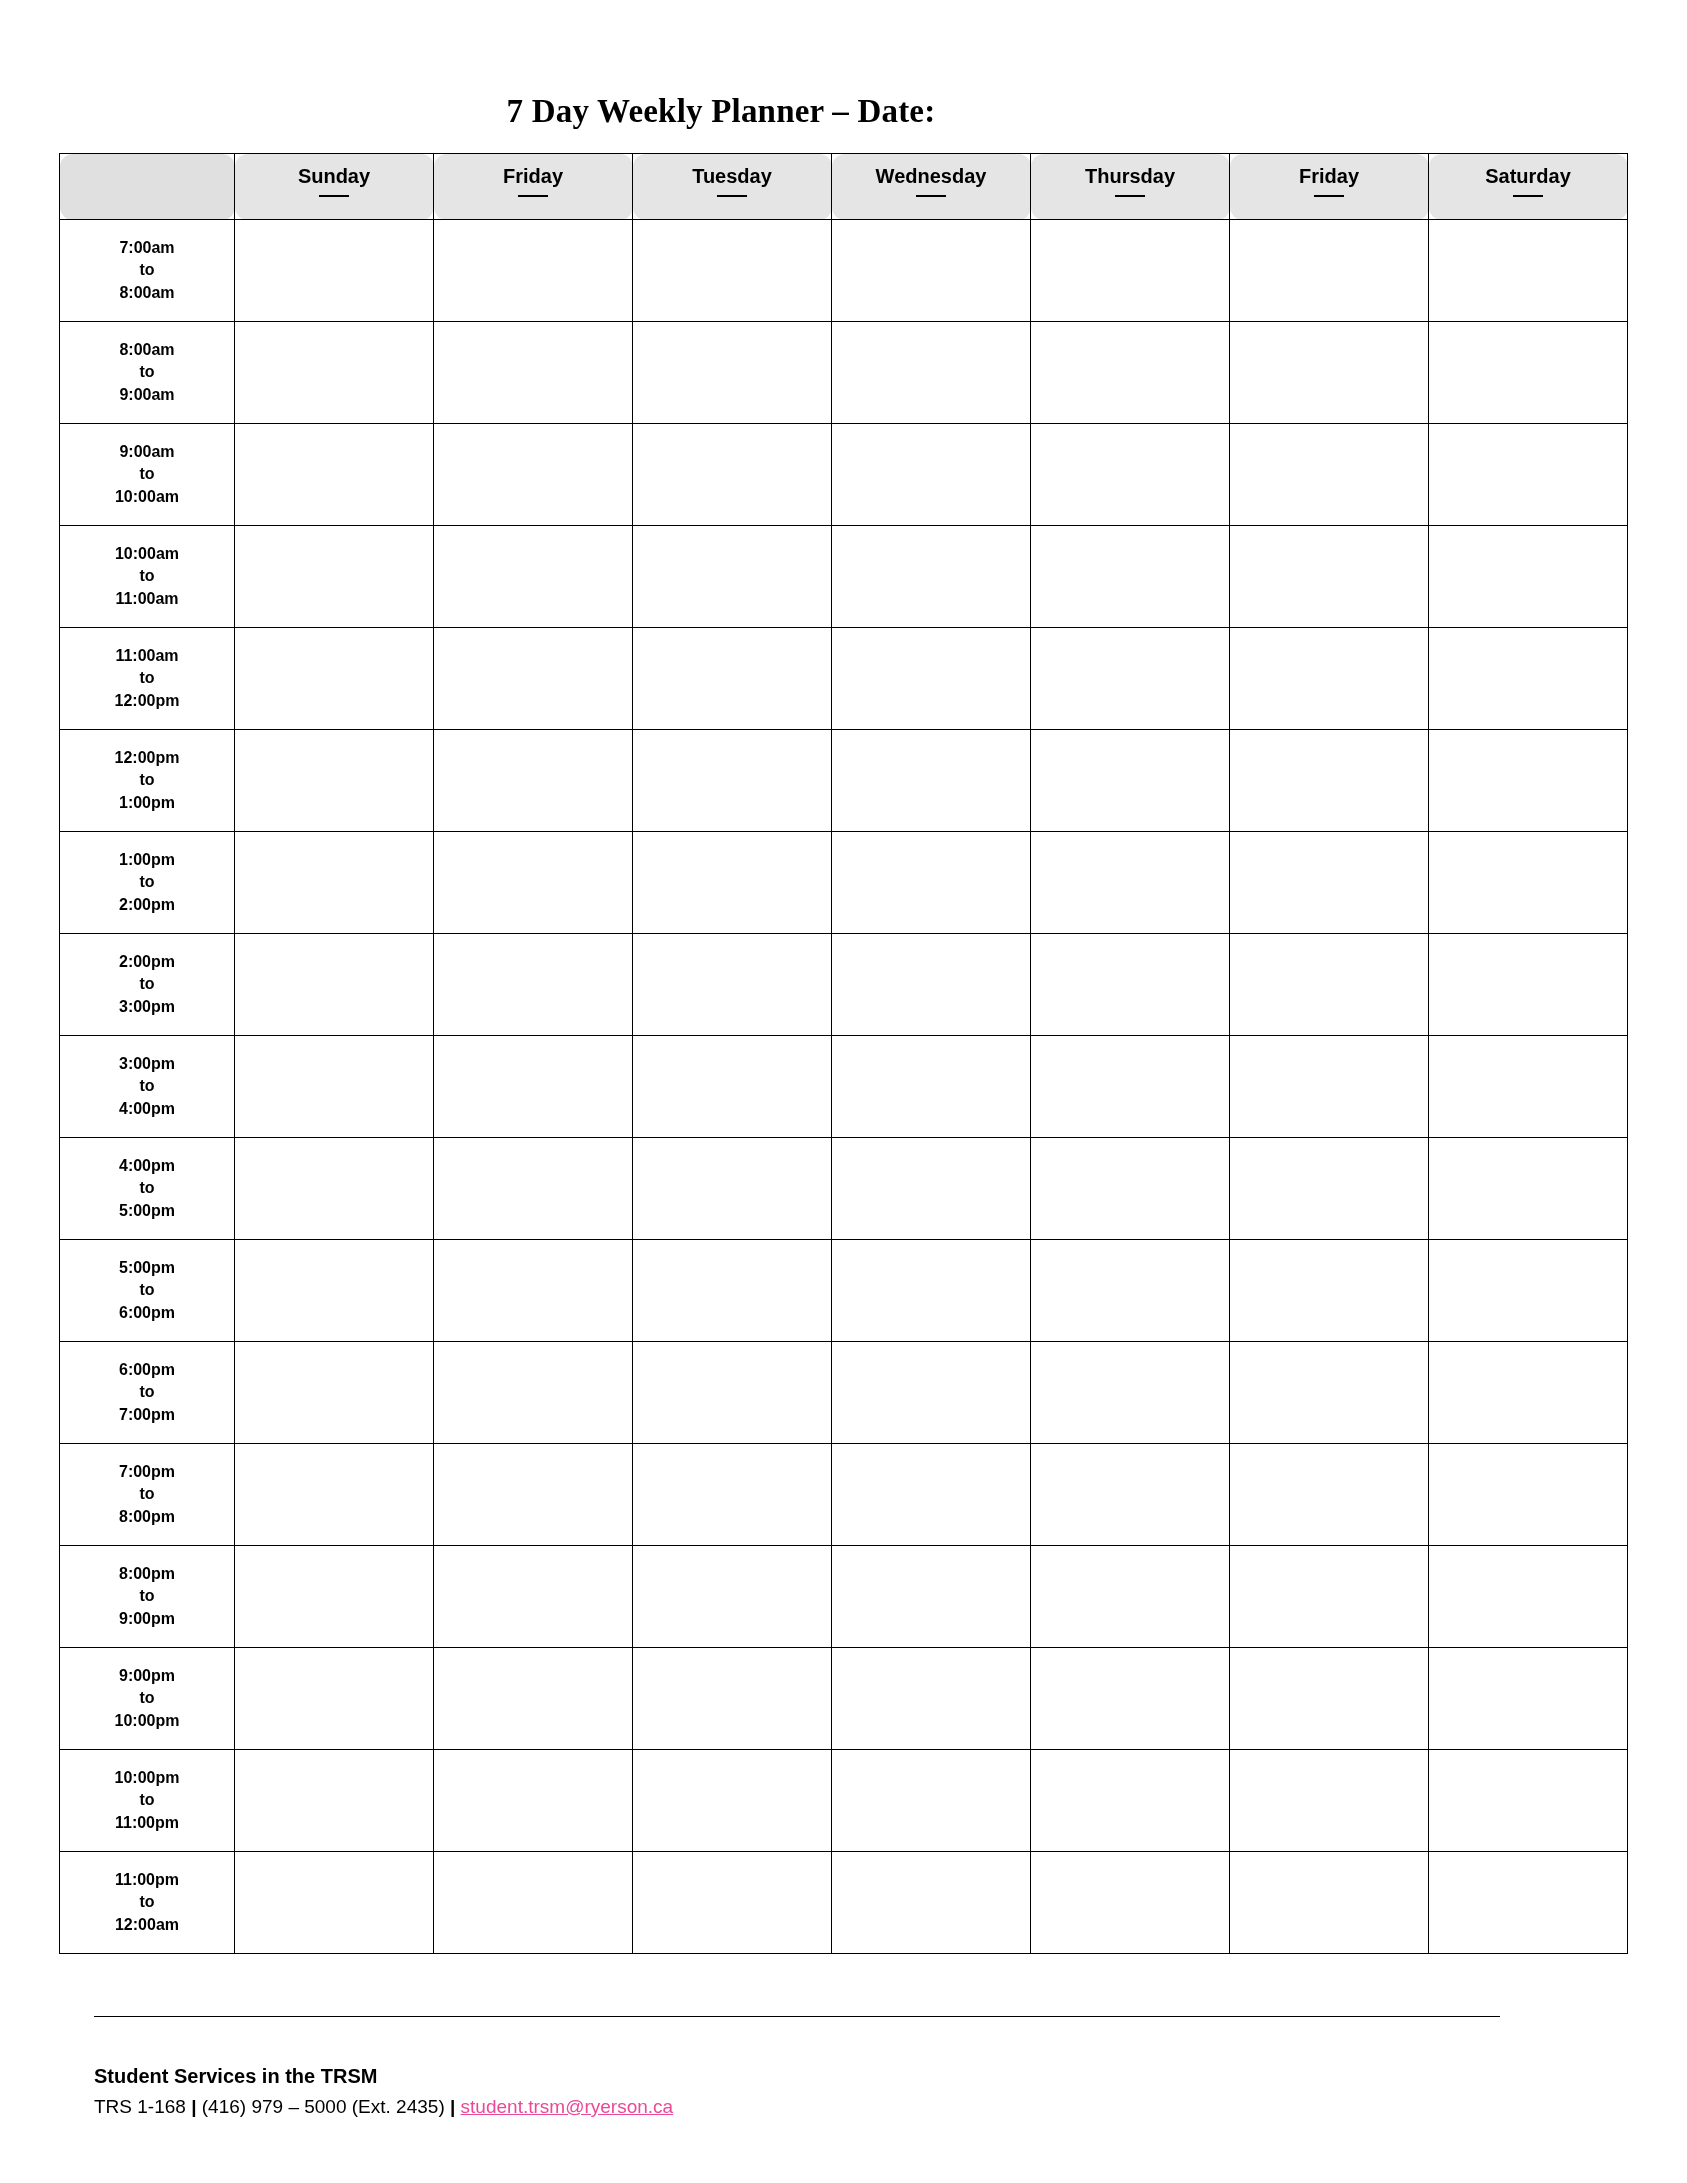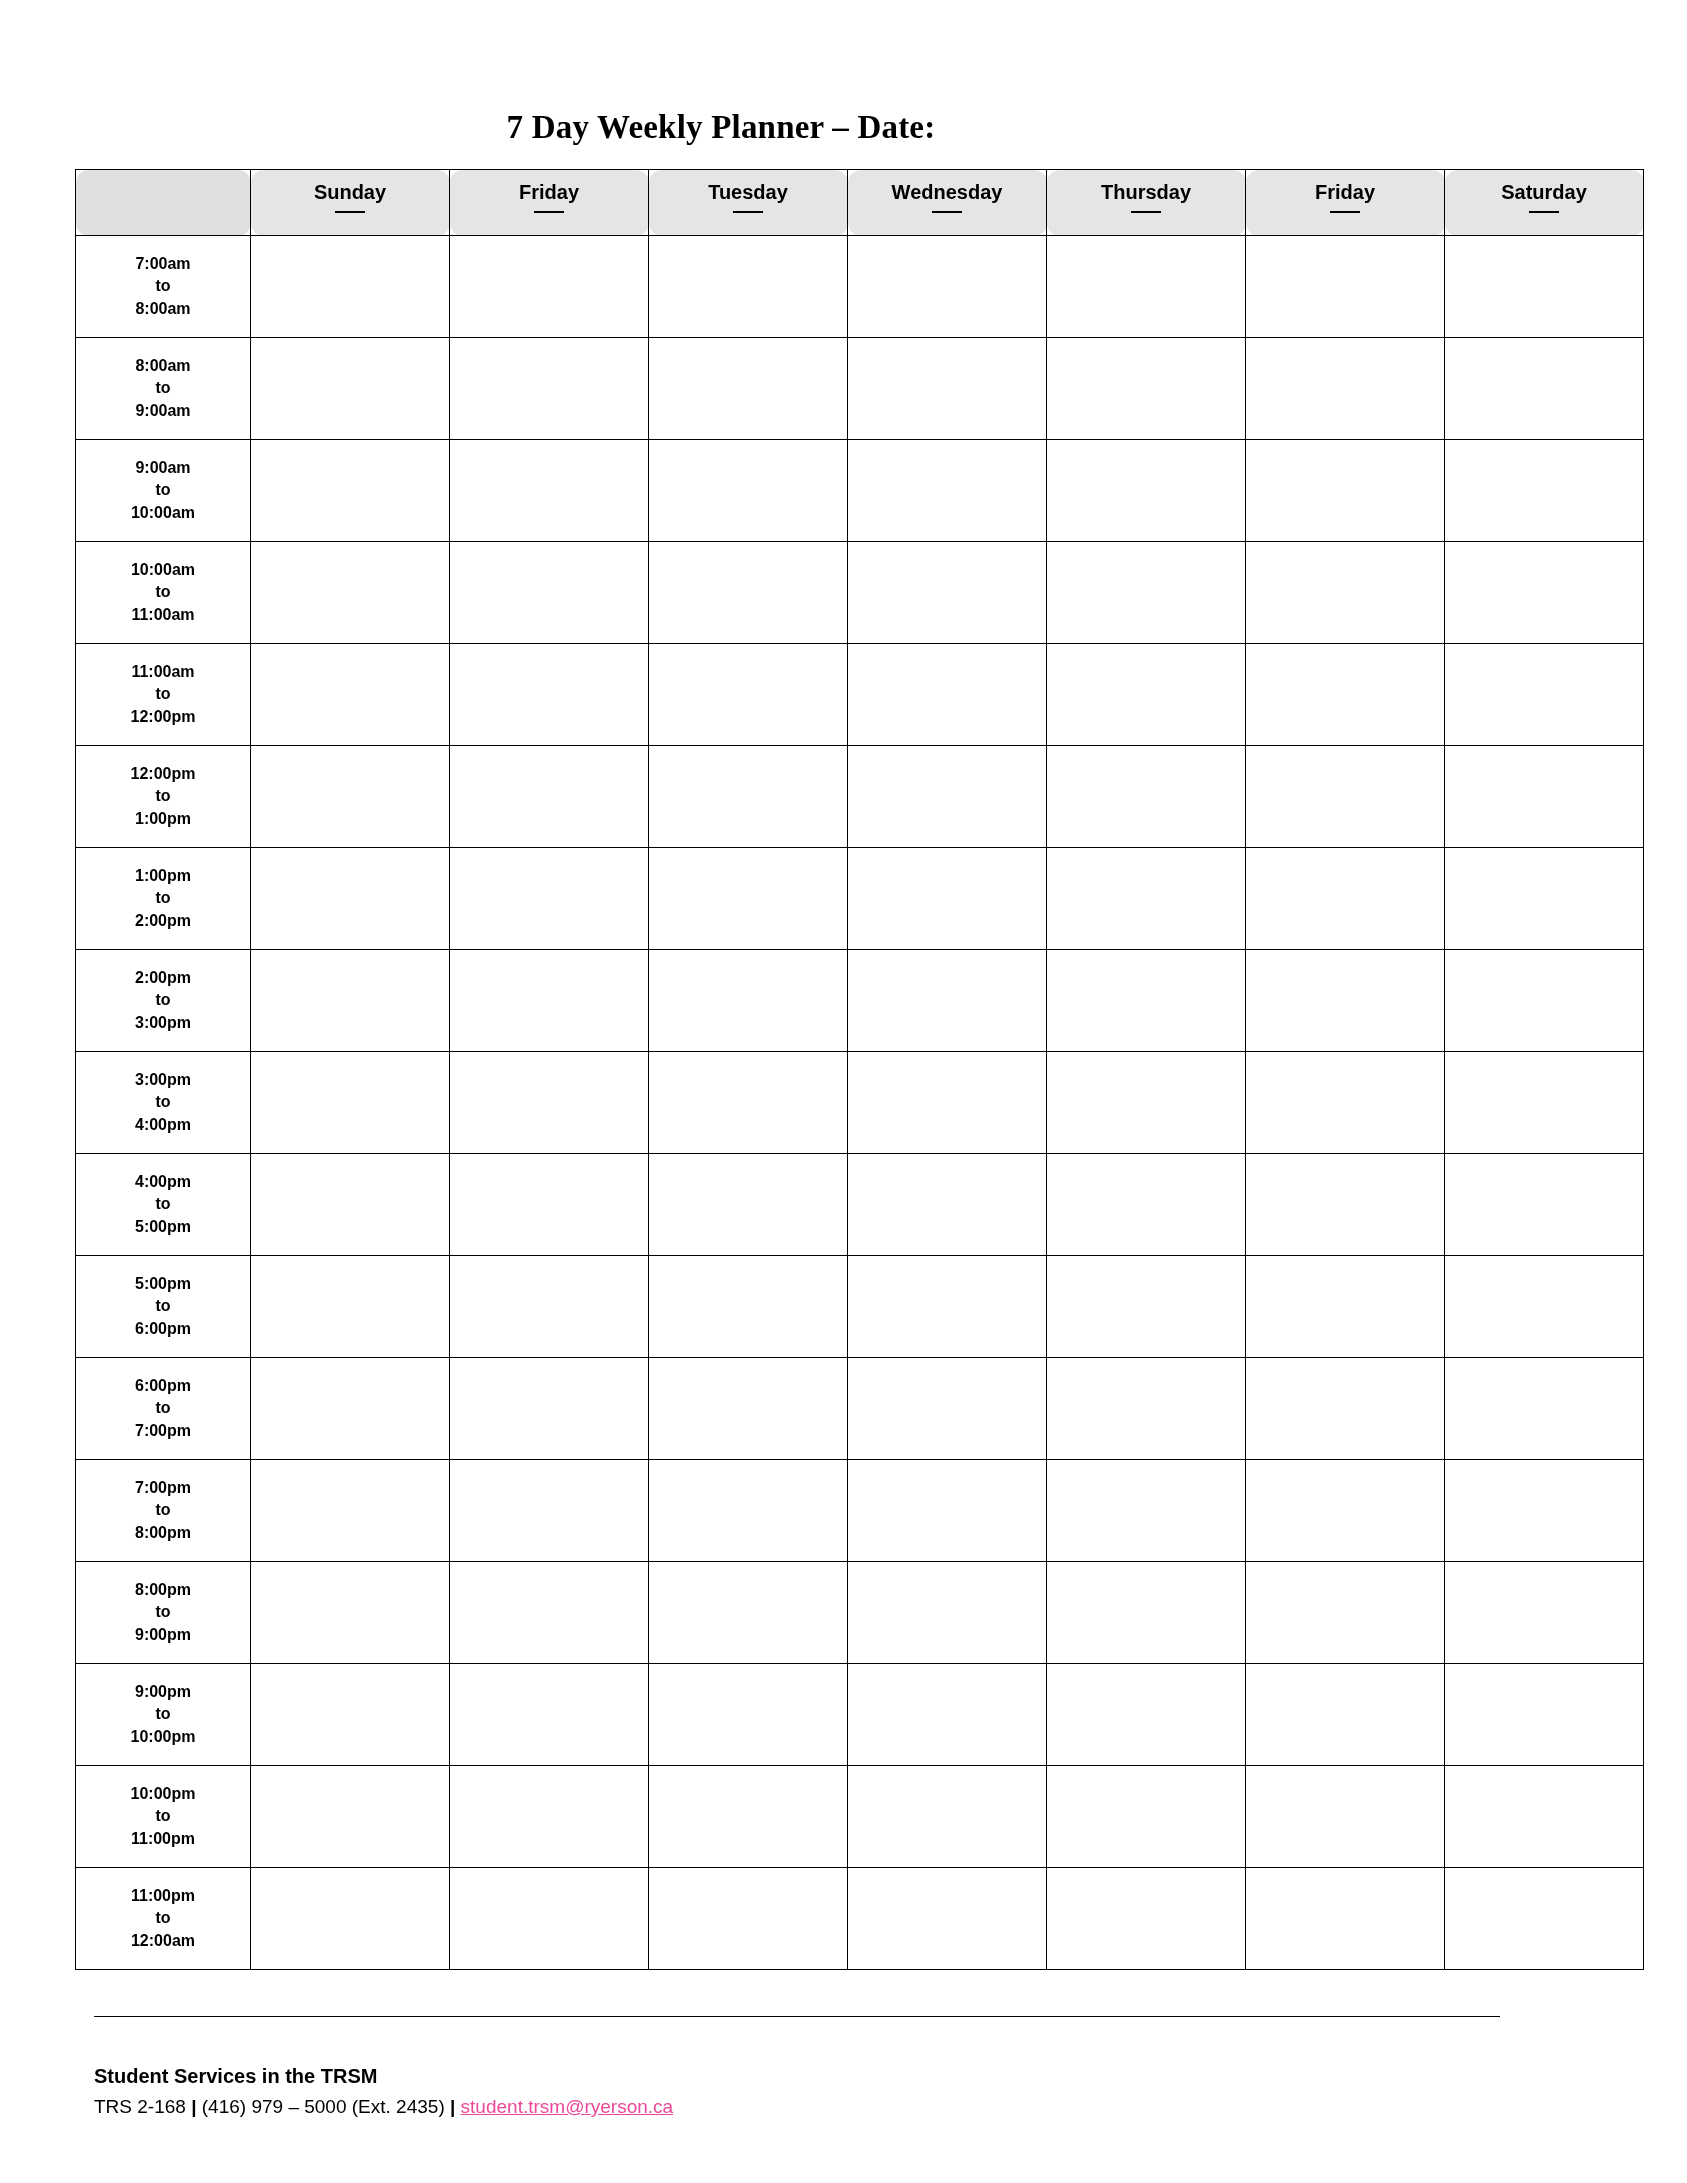--- a/index.html
+++ b/index.html
@@ -12,21 +12,21 @@
     height: 2184px;
     font-family: "Liberation Sans", sans-serif;
     color: #000000;
     position: relative;
     overflow: hidden;
   }
   .page {
     width: 1416px;
     height: 2184px;
     box-sizing: border-box;
-    padding: 16px;
+    padding: 0;
     position: relative;
   }
   .title {
     text-align: center;
     font-family: "Liberation Serif", serif;
     font-weight: bold;
     font-size: 33px;
     letter-spacing: 0.2px;
     margin: 0;
     padding-top: 93px;
@@ -431,21 +431,21 @@
           <td class="slot"></td>
         </tr>
       </tbody>
     </table>
   </div>
 
   <div class="footer">
     <div class="footer-rule"></div>
     <div class="footer-line1">Student Services in the TRSM</div>
     <div class="footer-line3">
-      <span>TRS 2-168</span>
+      <span>TRS 1-168</span>
       <span class="sep">|</span>
       <span>(416) 979 – 5000 (Ext. 2435)</span>
       <span class="sep">|</span>
       <a class="email" href="#">student.trsm@ryerson.ca</a>
     </div>
   </div>
 
 </div>
 
 

